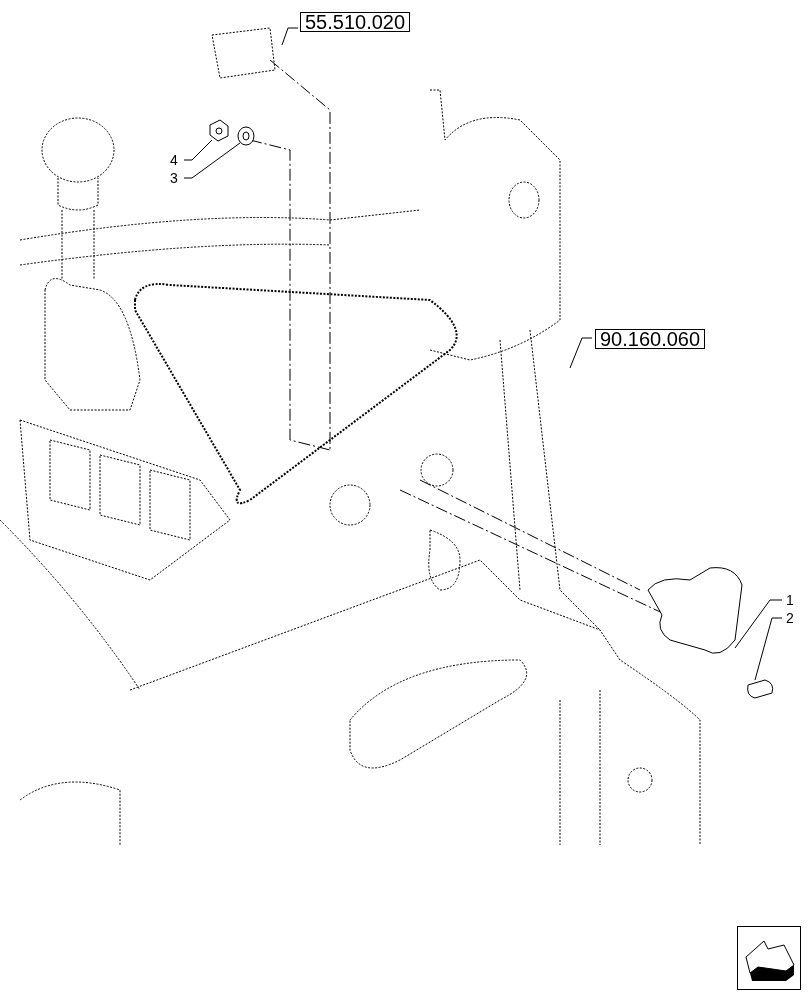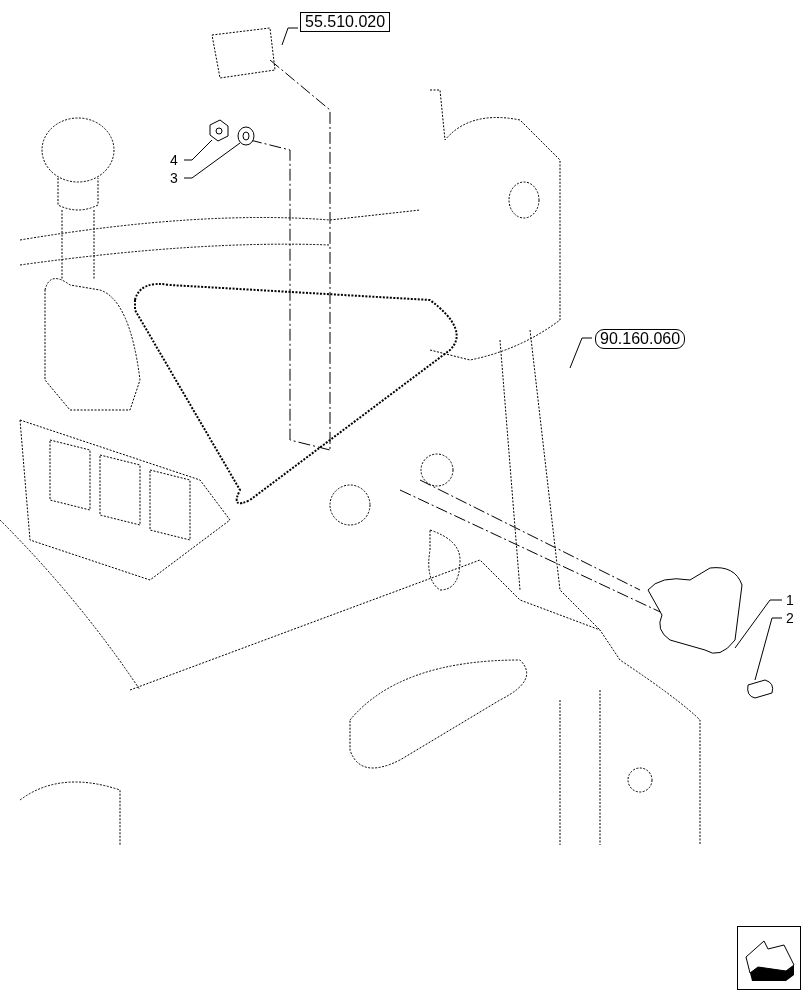--- a/index.html
+++ b/index.html
@@ -1,18 +1,18 @@
 <!DOCTYPE html>
 <html><head>
 <meta charset="utf-8">
 <style>
   html,body{margin:0;padding:0;background:#fff;}
   body{width:812px;height:1000px;position:relative;overflow:hidden;font-family:"Liberation Sans",sans-serif;}
   svg.art{position:absolute;left:0;top:0;}
-  .ref-box{position:absolute;border:1px solid #000;background:#fff;font-size:16px;line-height:18px;padding:0 4px;color:#000;}
+  .ref-box{position:absolute;border:1px solid #000;background:#fff;font-size:20px;line-height:18px;padding:0 4px;color:#000;}
   .callout{position:absolute;font-size:14px;color:#000;line-height:16px;}
   .nav-icon{position:absolute;left:737px;top:926px;width:64px;height:64px;border:1px solid #000;box-sizing:border-box;background:#fff;}
 </style>
 </head>
 <body>
 
 <svg class="art" width="812" height="1000" viewBox="0 0 812 1000">
   <g fill="none" stroke="#000" stroke-width="1" stroke-dasharray="2,1.5">
 
     <ellipse cx="78" cy="150" rx="36" ry="32"></ellipse>
@@ -67,21 +67,21 @@
     <path d="M282 45 L288 28 L298 28"></path>
     <path d="M570 368 L582 338 L592 338"></path>
     <path d="M184 160 L192 160 L212 140"></path>
     <path d="M184 178 L192 178 L240 143"></path>
     <path d="M735 648 L770 600 L782 600"></path>
     <path d="M755 680 L772 618 L782 618"></path>
   </g>
 </svg>
 
 <div class="ref-box" style="left:300px;top:12px;">55.510.020</div>
-<div class="ref-box" style="left:595px;top:329px;border-radius:9px;">90.160.060</div>
+<div class="ref-box" style="left:595px;top:329px;">90.160.060</div>
 
 <div class="callout" style="left:170px;top:152px;">4</div>
 <div class="callout" style="left:170px;top:170px;">3</div>
 <div class="callout" style="left:786px;top:592px;">1</div>
 <div class="callout" style="left:786px;top:610px;">2</div>
 
 <div class="nav-icon">
   <svg width="62" height="62" viewBox="0 0 62 62">
     <polygon points="8,30 12,46 20,40 48,44 56,38 46,18 30,22 26,14" fill="#fff" stroke="#000"></polygon>
     <polygon points="12,46 20,40 48,44 56,38 56,48 48,54 14,54" fill="#000"></polygon>

